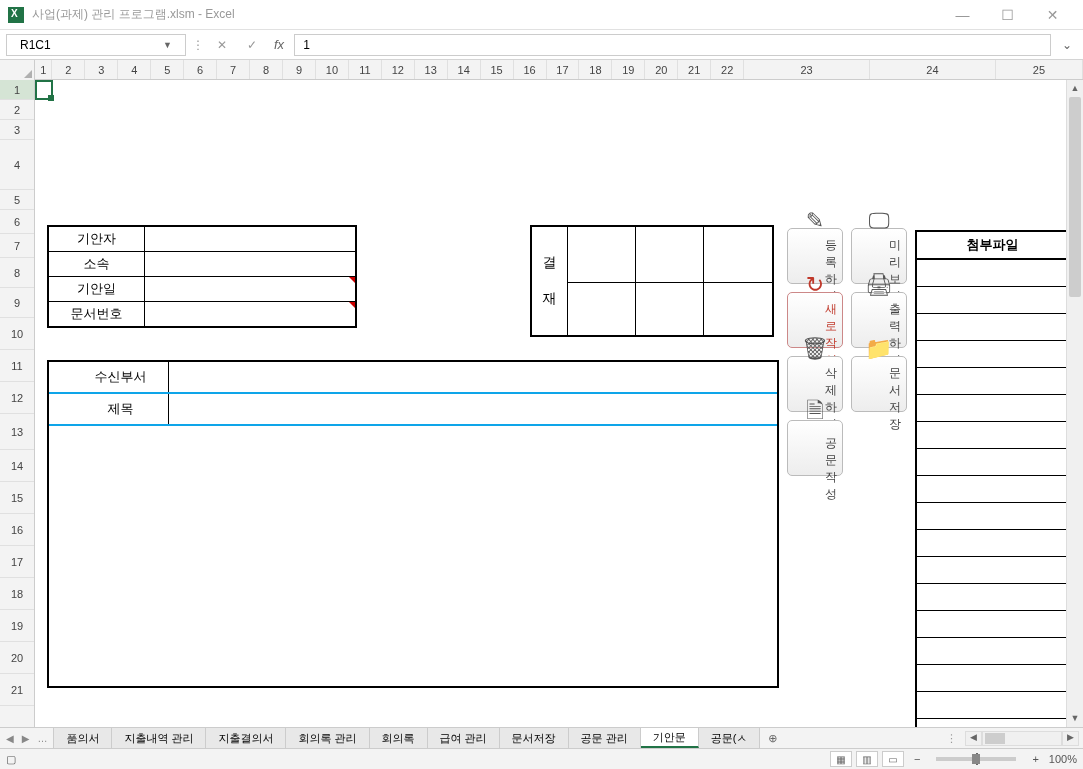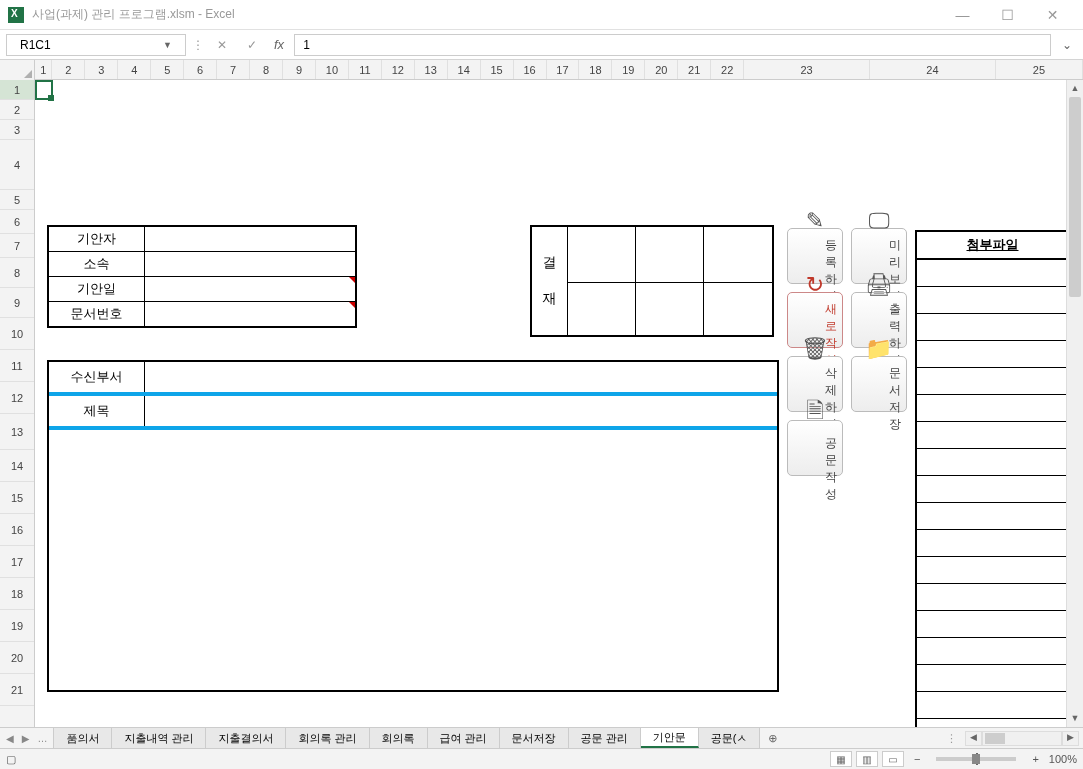--- a/index.html
+++ b/index.html
@@ -53,37 +53,37 @@
 
 .approval-table { position: absolute; left: 495px; top: 145px; border: 2px solid #000; display: flex; background: #fff; }
 .approval-label { width: 36px; border-right: 1px solid #000; display: flex; flex-direction: column; align-items: center; justify-content: space-around; font-size: 14px; padding: 18px 0; }
 .approval-cols { display: flex; }
 .approval-col { width: 68px; border-right: 1px solid #000; }
 .approval-col:last-child { border-right: none; }
 .ap-top { height: 56px; border-bottom: 1px solid #000; }
 .ap-bot { height: 52px; }
 
 .mid-table { position: absolute; left: 12px; top: 280px; border: 2px solid #000; background: #fff; width: 732px; }
-.mt-row { display: flex; border-bottom: 4px solid #0ea5e9; }
+.mt-row { display: flex; border-bottom: 2px solid #0ea5e9; padding-left: 24px; }
 .mt-label { width: 96px; border-right: 1px solid #000; text-align: center; padding: 6px 0; font-size: 13px; }
 .mt-val { flex: 1; }
 .mt-header { text-align: center; padding: 8px 0; font-size: 13px; border-bottom: 1px solid #000; background: #f8f8f8; }
 .mt-body { height: 260px; }
 
 
 .action-buttons { position: absolute; left: 752px; top: 148px; display: grid; grid-template-columns: 56px 56px; gap: 8px; }
 .act-btn { width: 56px; height: 56px; border: 1px solid #bbb; border-radius: 5px; background: linear-gradient(#fff, #ededed); display: flex; flex-direction: column; align-items: center; justify-content: center; gap: 3px; cursor: pointer; }
 .act-btn.highlighted { border-color: #c88; }
 .act-icon { font-size: 22px; color: #555; }
 .act-icon.red { color: #c0392b; }
 .act-label { font-size: 12px; color: #444; margin-left: 37px; }
 .act-label.red { color: #c0392b; }
 
 
-.attach-table { position: absolute; left: 880px; top: 150px; width: 155px; border: 2px solid #000; background: #fff; text-decoration: underline; }
+.attach-table { position: absolute; left: 880px; top: 150px; width: 155px; border: 2px solid #000; background: #fff; }
 .attach-header { text-align: center; padding: 4px 0; font-size: 13px; font-weight: bold; border-bottom: 2px solid #000; }
 .attach-row { height: 27px; border-bottom: 1px solid #000; }
 
 
 .vscroll { position: absolute; right: 0; top: 80px; bottom: 42px; width: 17px; background: #f0f0f0; border-left: 1px solid #ddd; }
 .vscroll .arrow { height: 17px; text-align: center; font-size: 9px; color: #666; line-height: 17px; background: #f0f0f0; }
 .vscroll .track { position: absolute; top: 17px; bottom: 17px; left: 0; right: 0; }
 .vscroll .thumb { position: absolute; top: 0; left: 2px; right: 2px; height: 200px; background: #cdcdcd; border-radius: 2px; }
 .vscroll .arrow.down { position: absolute; bottom: 0; left: 0; right: 0; }
 

